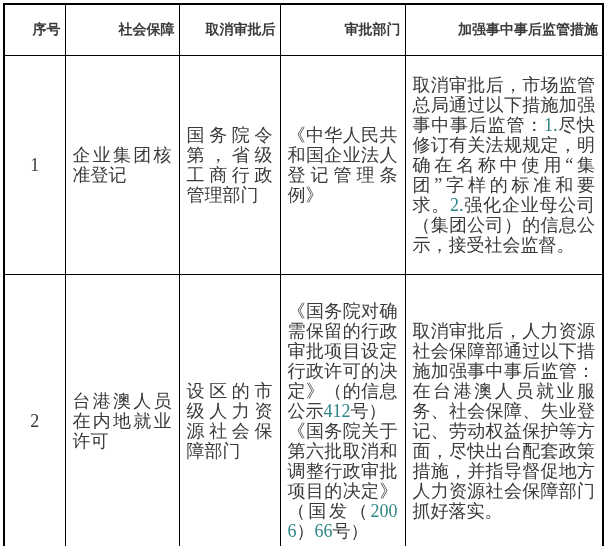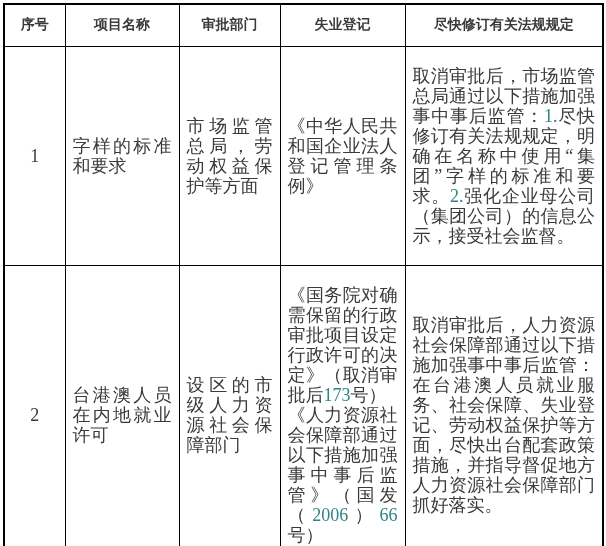--- a/index.html
+++ b/index.html
@@ -25,23 +25,23 @@
   }
   .gov-table th, .gov-table td {
     border: 1px solid #000000;
     vertical-align: middle;
     box-sizing: border-box;
     overflow: hidden;
   }
   .gov-table th {
     font-size: 14px;
     font-weight: bold;
-    text-align: center;
+    text-align: right;
     height: 42px;
-    padding: 6px 4px;
+    padding: 16px 4px;
     line-height: 1.3;
   }
   .gov-table td {
     font-size: 18px;
     line-height: 20px;
     padding: 19px 7px;
   }
   tr.data-row-1 { height: 202px; }
   tr.data-row-2 { height: 294px; }
   td.index-cell {
@@ -66,53 +66,53 @@
     <colgroup>
       <col style="width:61px">
       <col style="width:114px">
       <col style="width:101px">
       <col style="width:125px">
       <col style="width:198px">
     </colgroup>
     <thead>
       <tr class="header-row">
         <th>序号</th>
-        <th>项目名称</th>
+        <th>社会保障</th>
+        <th>取消审批后</th>
         <th>审批部门</th>
-        <th>失业登记</th>
-        <th>尽快修订有关法规规定</th>
+        <th>加强事中事后监管措施</th>
       </tr>
     </thead>
     <tbody>
       <tr class="data-row-1">
         <td class="index-cell">1</td>
         <td class="text-cell">
-          <p>字样的标准和要求</p>
+          <p>企业集团核准登记</p>
         </td>
         <td class="text-cell">
-          <p>市场监管总局，劳动权益保护等方面</p>
+          <p>国务院令第，省级工商行政管理部门</p>
         </td>
         <td class="text-cell">
           <p><span>《中华人民共和国企业法人登记管理条例》</span></p>
         </td>
         <td class="text-cell">
           <p><span>取消审批后，市场监管总局通过以下措施加强事中事后监管：</span><span class="accent-num">1.</span><span>尽快修订有关法规规定，明确在名称中使用“集团”字样的标准和要求。</span><span class="accent-num">2.</span><span>强化企业母公司（集团公司）的信息公示，接受社会监督。</span></p>
         </td>
       </tr>
       <tr class="data-row-2">
         <td class="index-cell">2</td>
         <td class="text-cell">
           <p>台港澳人员在内地就业许可</p>
         </td>
         <td class="text-cell">
           <p>设区的市级人力资源社会保障部门</p>
         </td>
         <td class="text-cell">
-          <p><span>《国务院对确需保留的行政审批项目设定行政许可的决定》（取消审批后</span><span class="accent-num">173</span><span>号）</span></p>
-          <p><span>《人力资源社会保障部通过以下措施加强事中事后监管》（国发（</span><span class="accent-num">2006</span><span>）</span><span class="accent-num">66</span><span>号）</span></p>
+          <p><span>《国务院对确需保留的行政审批项目设定行政许可的决定》（的信息公示</span><span class="accent-num">412</span><span>号）</span></p>
+          <p><span>《国务院关于第六批取消和调整行政审批项目的决定》（国发（</span><span class="accent-num">2006</span><span>）</span><span class="accent-num">66</span><span>号）</span></p>
         </td>
         <td class="text-cell">
           <p><span>取消审批后，人力资源社会保障部通过以下措施加强事中事后监管：在台港澳人员就业服务、社会保障、失业登记、劳动权益保护等方面，尽快出台配套政策措施，并指导督促地方人力资源社会保障部门抓好落实。</span></p>
         </td>
       </tr>
     </tbody>
   </table>
 </div>
 
 </body></html>

